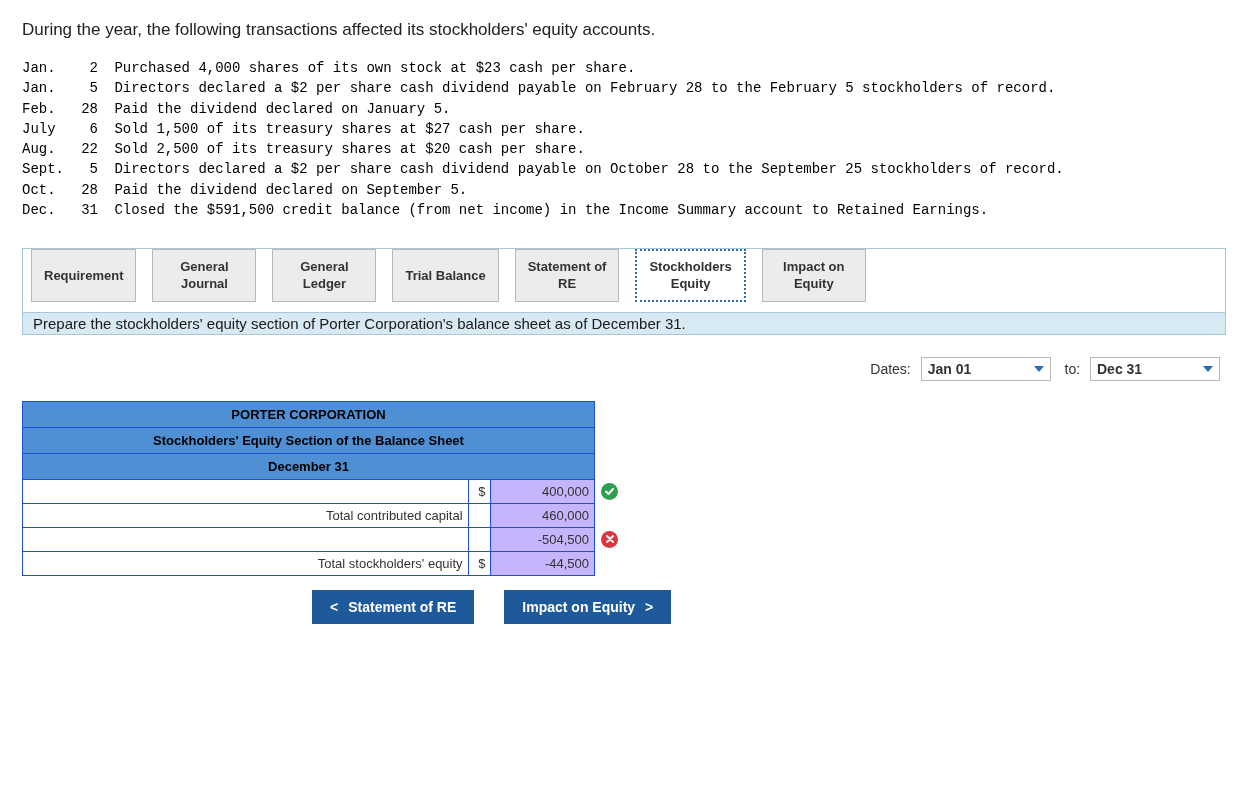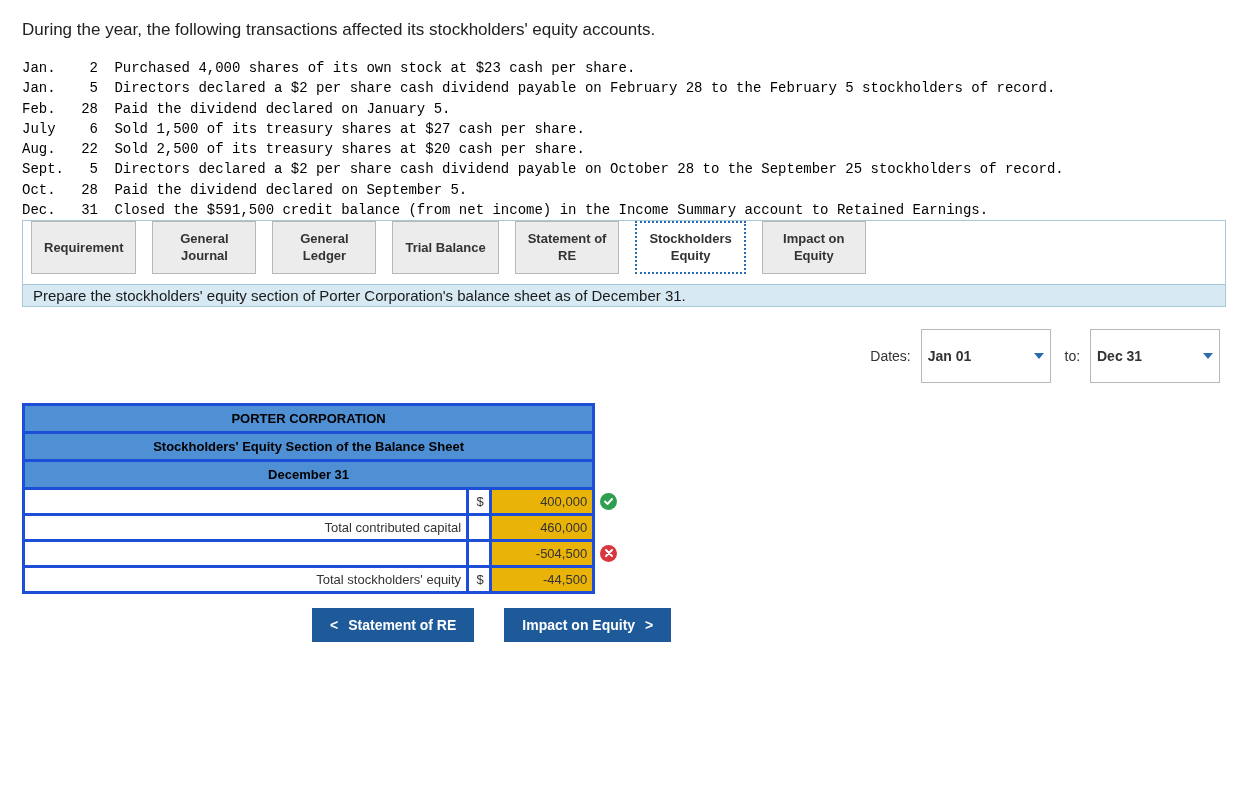--- a/index.html
+++ b/index.html
@@ -16,20 +16,21 @@
     font-size: 17px;
     margin-bottom: 18px;
     color: #222;
   }
   .transactions {
     font-family: "Courier New", Courier, monospace;
     font-size: 14px;
     line-height: 1.45;
     color: #000;
     white-space: pre;
+    margin-bottom: 28px;
   }
   .tx-row { display: flex; }
   .tx-mon { width: 54px; }
   .tx-day { width: 30px; text-align: right; padding-right: 8px;}
   .tx-desc {}
 
   .answer-region {
     border: 1px solid #a8c7d8;
     margin-bottom: 18px;
   }
@@ -78,54 +79,54 @@
     padding: 4px 6px 0 0;
     margin-top: 0;
     font-size: 14px;
   }
   .date-row .sel {
     display: inline-flex;
     align-items: center;
     border: 1px solid #b8b8b8;
     background: #fff;
     min-width: 130px;
-    padding: 18px 6px;
+    padding: 3px 6px;
     justify-content: space-between;
     margin-left: 6px;
     cursor: pointer;
   }
   .date-row .sel .val { font-weight: bold; }
   .tri-down {
     width: 0; height: 0;
     border-left: 5px solid transparent;
     border-right: 5px solid transparent;
     border-top: 6px solid #2a6bb0;
     margin-left: 10px;
   }
 
   .sheet {
     border-collapse: collapse;
     margin-top: 20px;
     width: 600px;
   }
   .sheet th, .sheet td {
-    border: 3px solid #1d4ed8;
+    border: 1px solid #1d4ed8;
     font-size: 13px;
   }
   .sheet .hdr {
     background: #4f8fd4;
     color: #000;
     font-weight: bold;
     text-align: center;
     padding: 5px 4px;
   }
   .sheet td { padding: 4px 5px; height: 24px; }
   .sheet .desc { width: 430px; background:#fff;text-align:right; }
   .sheet .cur { width: 22px; text-align: right; background:#fff; }
-  .sheet .amt { width: 100px; text-align: right; background:#eab308; }
+  .sheet .amt { width: 100px; text-align: right; background:#c4b5fd; }
   .sheet .mark { width: 26px; text-align: center; border: none; background: transparent; padding:0 0 0 3px;}
 
   .circ {
     display: inline-flex;
     width: 17px; height: 17px;
     border-radius: 50%;
     align-items: center; justify-content: center;
   }
   .circ.ok { background: #2e9e4f; }
   .circ.bad { background: #d9363e; }

